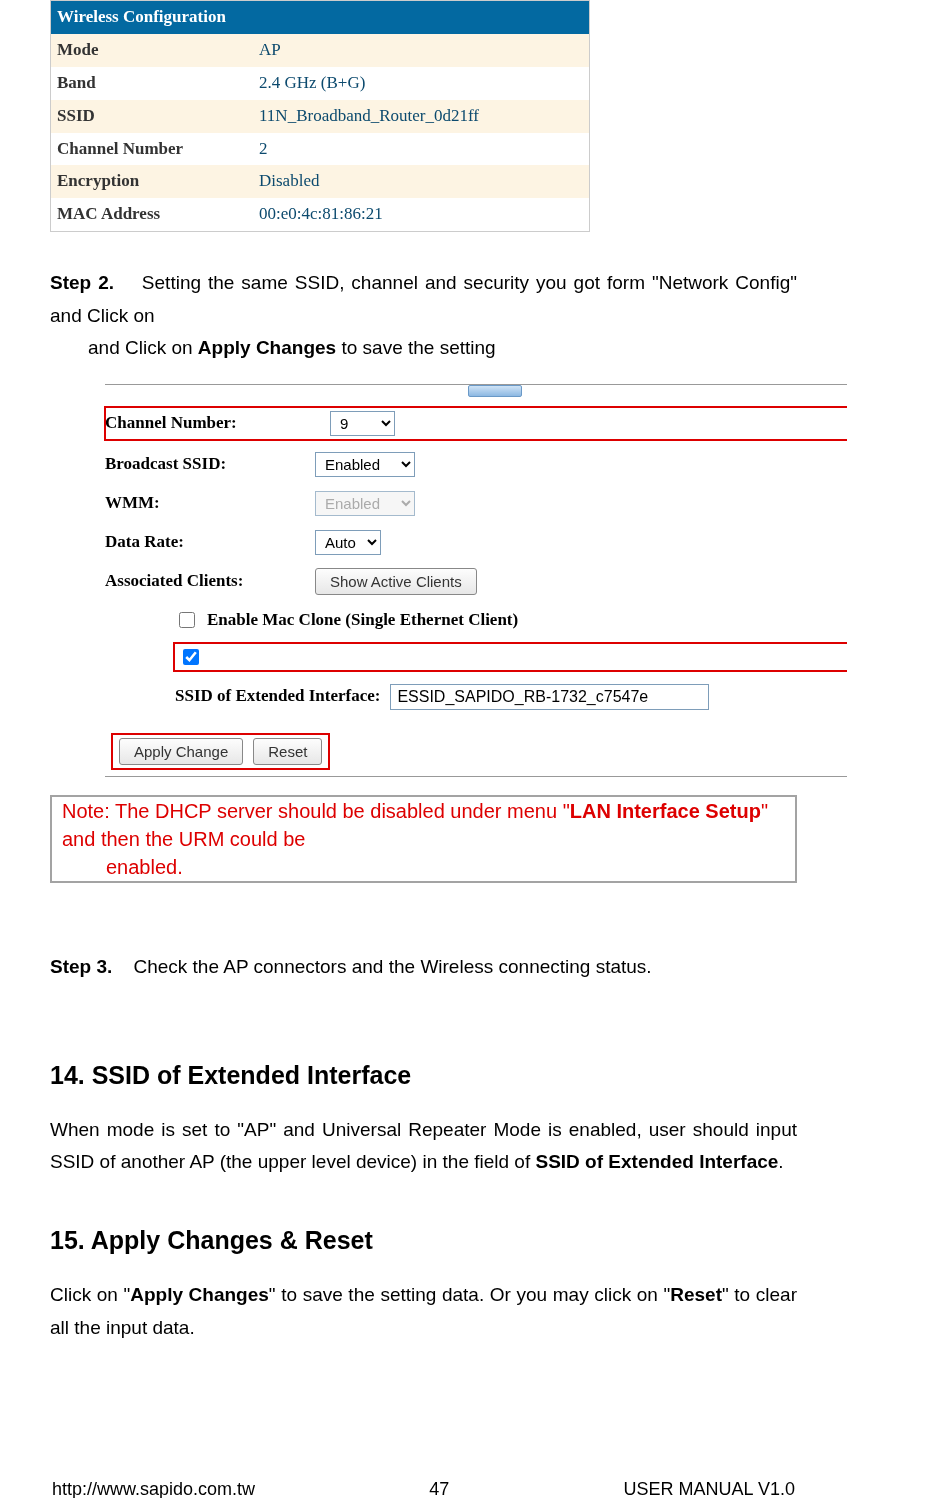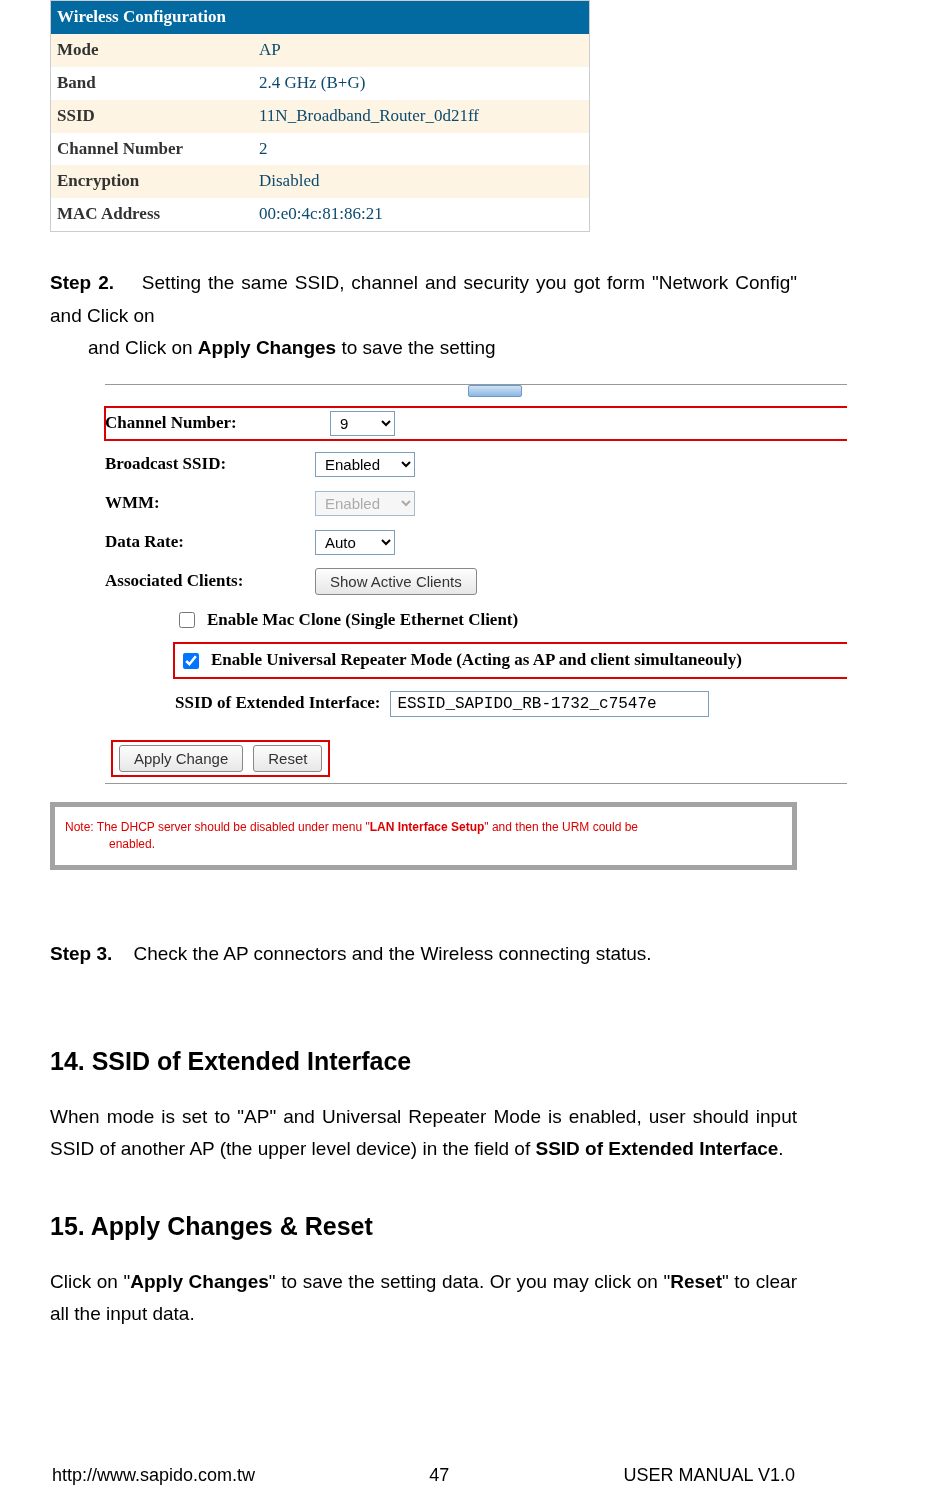--- a/index.html
+++ b/index.html
@@ -100,21 +100,21 @@
   .cfg-btn {
     font-family: Arial, sans-serif;
     font-size: 15px;
     padding: 4px 14px;
     background: linear-gradient(#fdfdfd, #e7e7e7);
     border: 1px solid #888;
     border-radius: 3px;
     color: #333;
   }
   .cfg-input {
-    font-family: Liberation Mono, monospace;
+    font-family: Liberation Sans, sans-serif;
     font-size: 16px;
     padding: 3px 6px;
     border: 1px solid #7e9db9;
     background: #fff;
     width: 305px;
   }
   .checkbox-row {
     display: flex;
     align-items: center;
     margin: 8px 0 8px 70px;
@@ -150,24 +150,24 @@
     border: 2px solid #d00;
     padding: 3px 6px;
     width: fit-content;
   }
   .config-panel hr.bottom-hr {
     border: none;
     border-top: 1px solid #999;
     margin: 4px 0 0 0;
   }
   .note-box {
-    border: 5px solid #a3a3a3;
+    border: 2px solid #a3a3a3;
     color: #d00;
-    font-size: 12px;
-    padding: 12px 10px;
+    font-size: 20px;
+    padding: 0 10px;
     margin-top: 18px;
     line-height: 1.4;
   }
   .note-box .indent2 {
     display: block;
     padding-left: 44px;
   }
   .section-heading {
     font-weight: bold;
     font-size: 25px;
@@ -252,38 +252,37 @@
 
   <div class="cfg-row">
     <span class="cfg-label">WMM:</span>
     <select class="cfg-select" style="width:100px" disabled="">
       <option>Enabled</option>
     </select>
   </div>
 
   <div class="cfg-row">
     <span class="cfg-label">Data Rate:</span>
-    <select class="cfg-select" style="width:80px">
+    <select class="cfg-select" style="width:66px">
       <option>Auto</option>
     </select>
   </div>
 
   <div class="cfg-row">
     <span class="cfg-label">Associated Clients:</span>
     <button class="cfg-btn">Show Active Clients</button>
   </div>
 
   <div class="checkbox-row">
     <input type="checkbox" style="">
     <span class="checkbox-label">Enable Mac Clone (Single Ethernet Client)</span>
   </div>
 
   <div class="checkbox-row highlight">
     <input type="checkbox" checked="" style="">
-    <span class="checkbox-label">Enable Universal Repeater Mode (Acting as AP and client simultaneouly)</span>
   </div>
 
   <div class="ssid-ext-row">
     <span class="ssid-ext-label">SSID of Extended Interface:</span>
     <input class="cfg-input" type="text" value="ESSID_SAPIDO_RB-1732_c7547e" style="">
   </div>
 
   <div class="button-row highlight">
     <button class="cfg-btn">Apply Change</button>
     <button class="cfg-btn">Reset</button>

